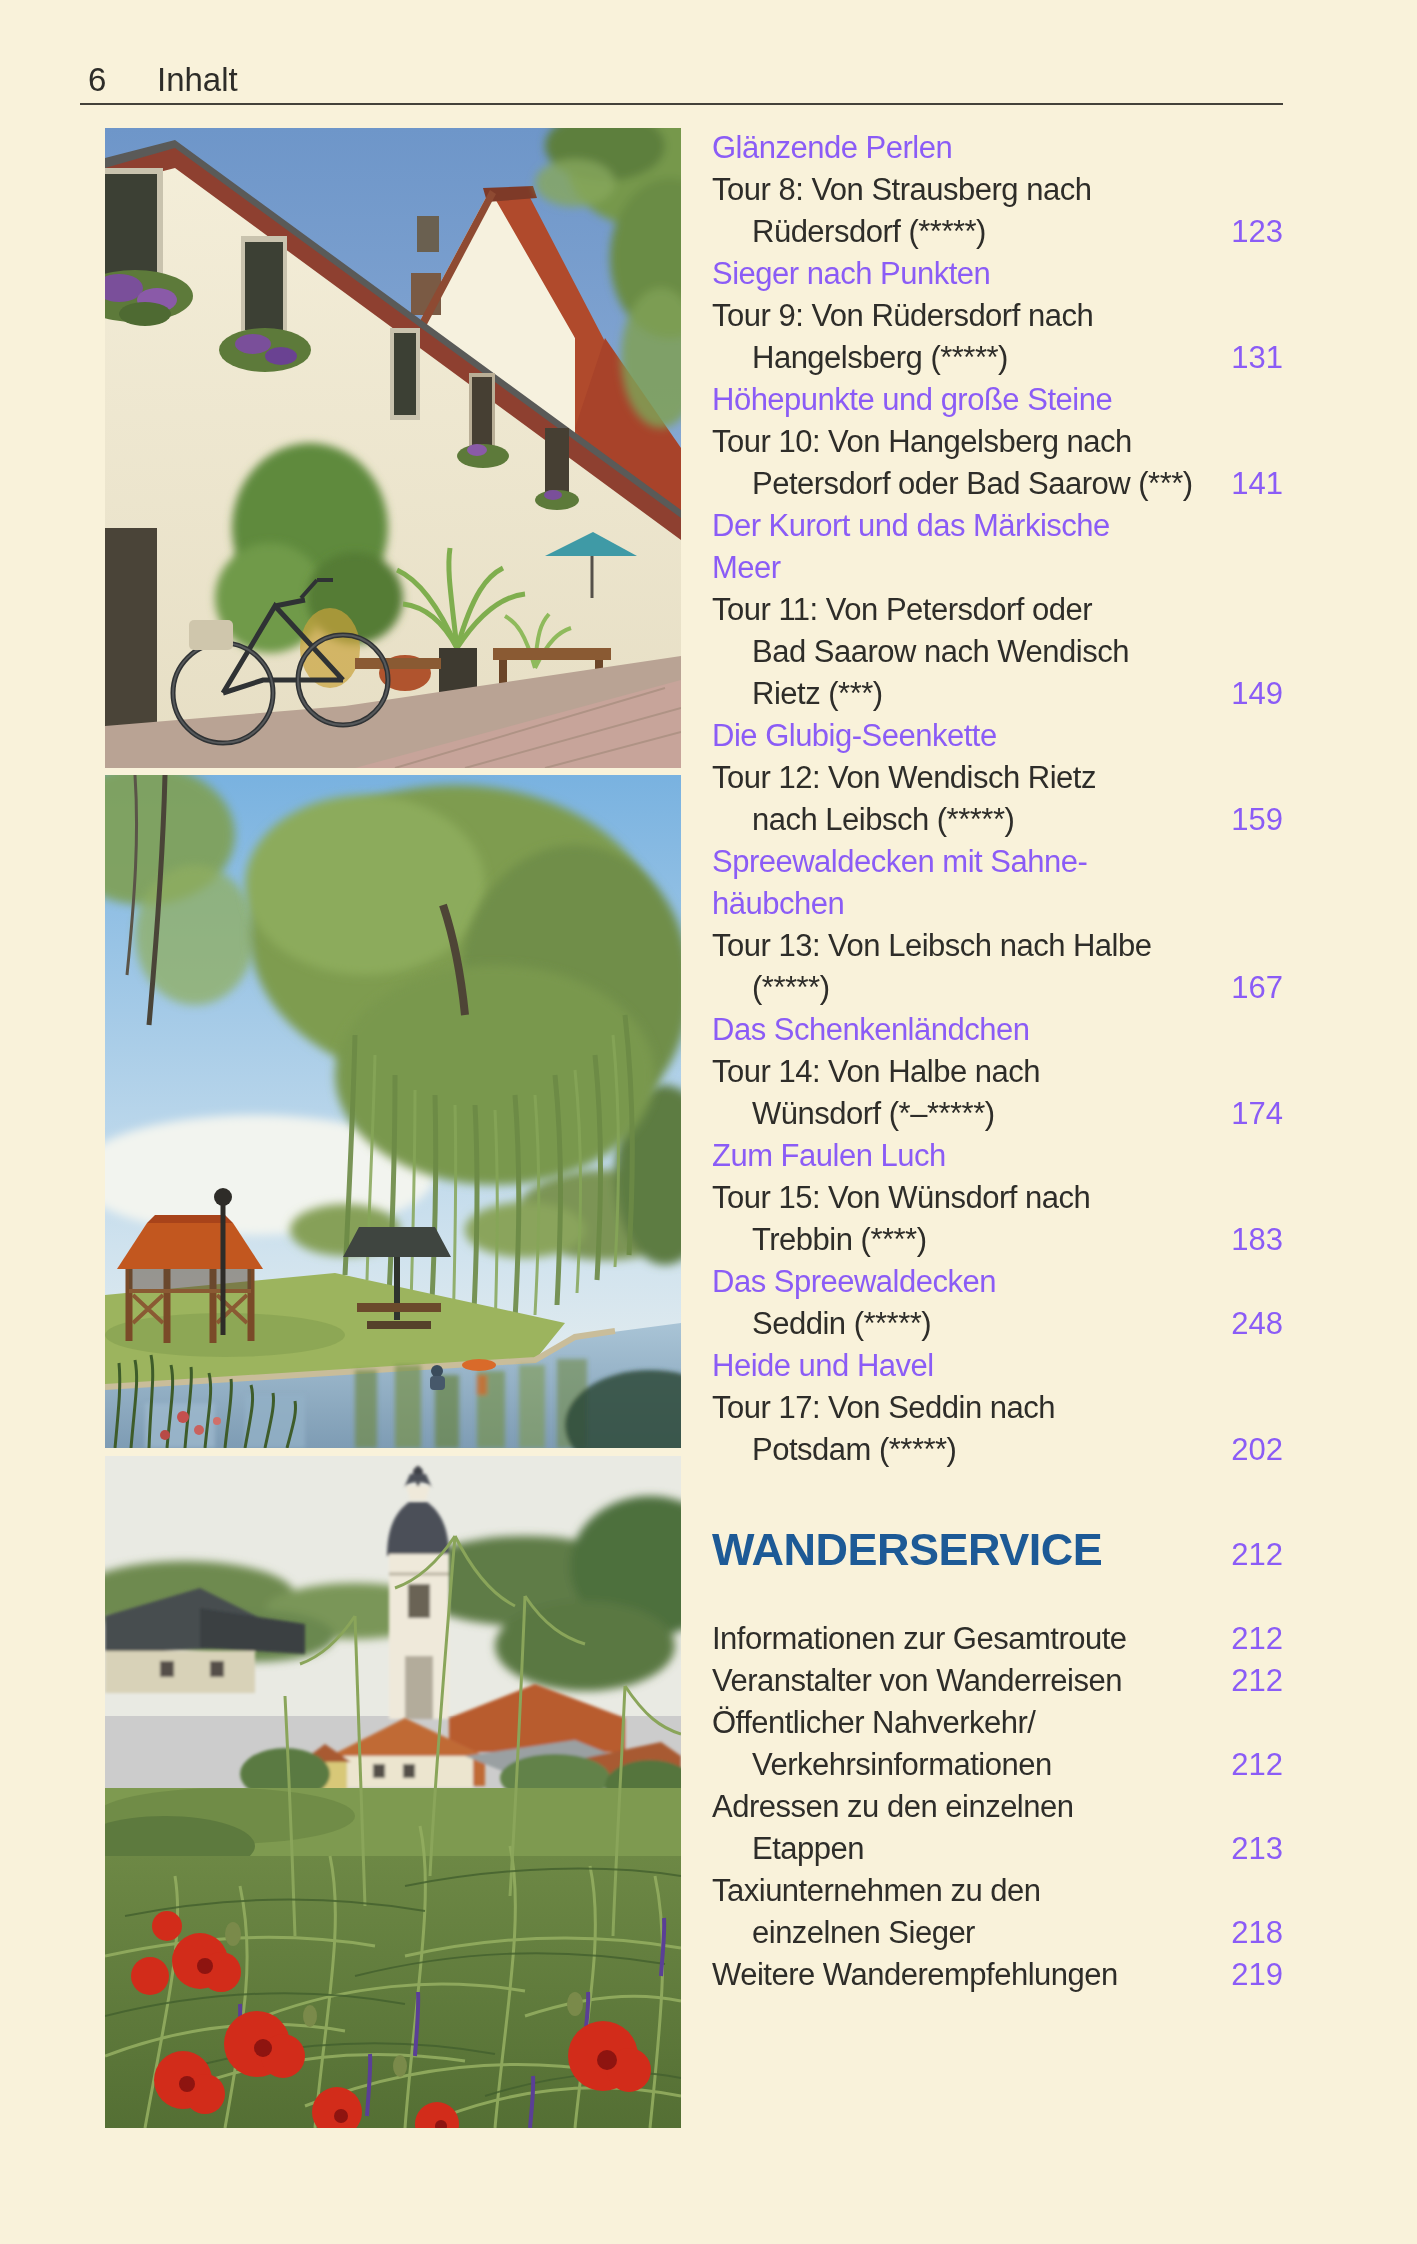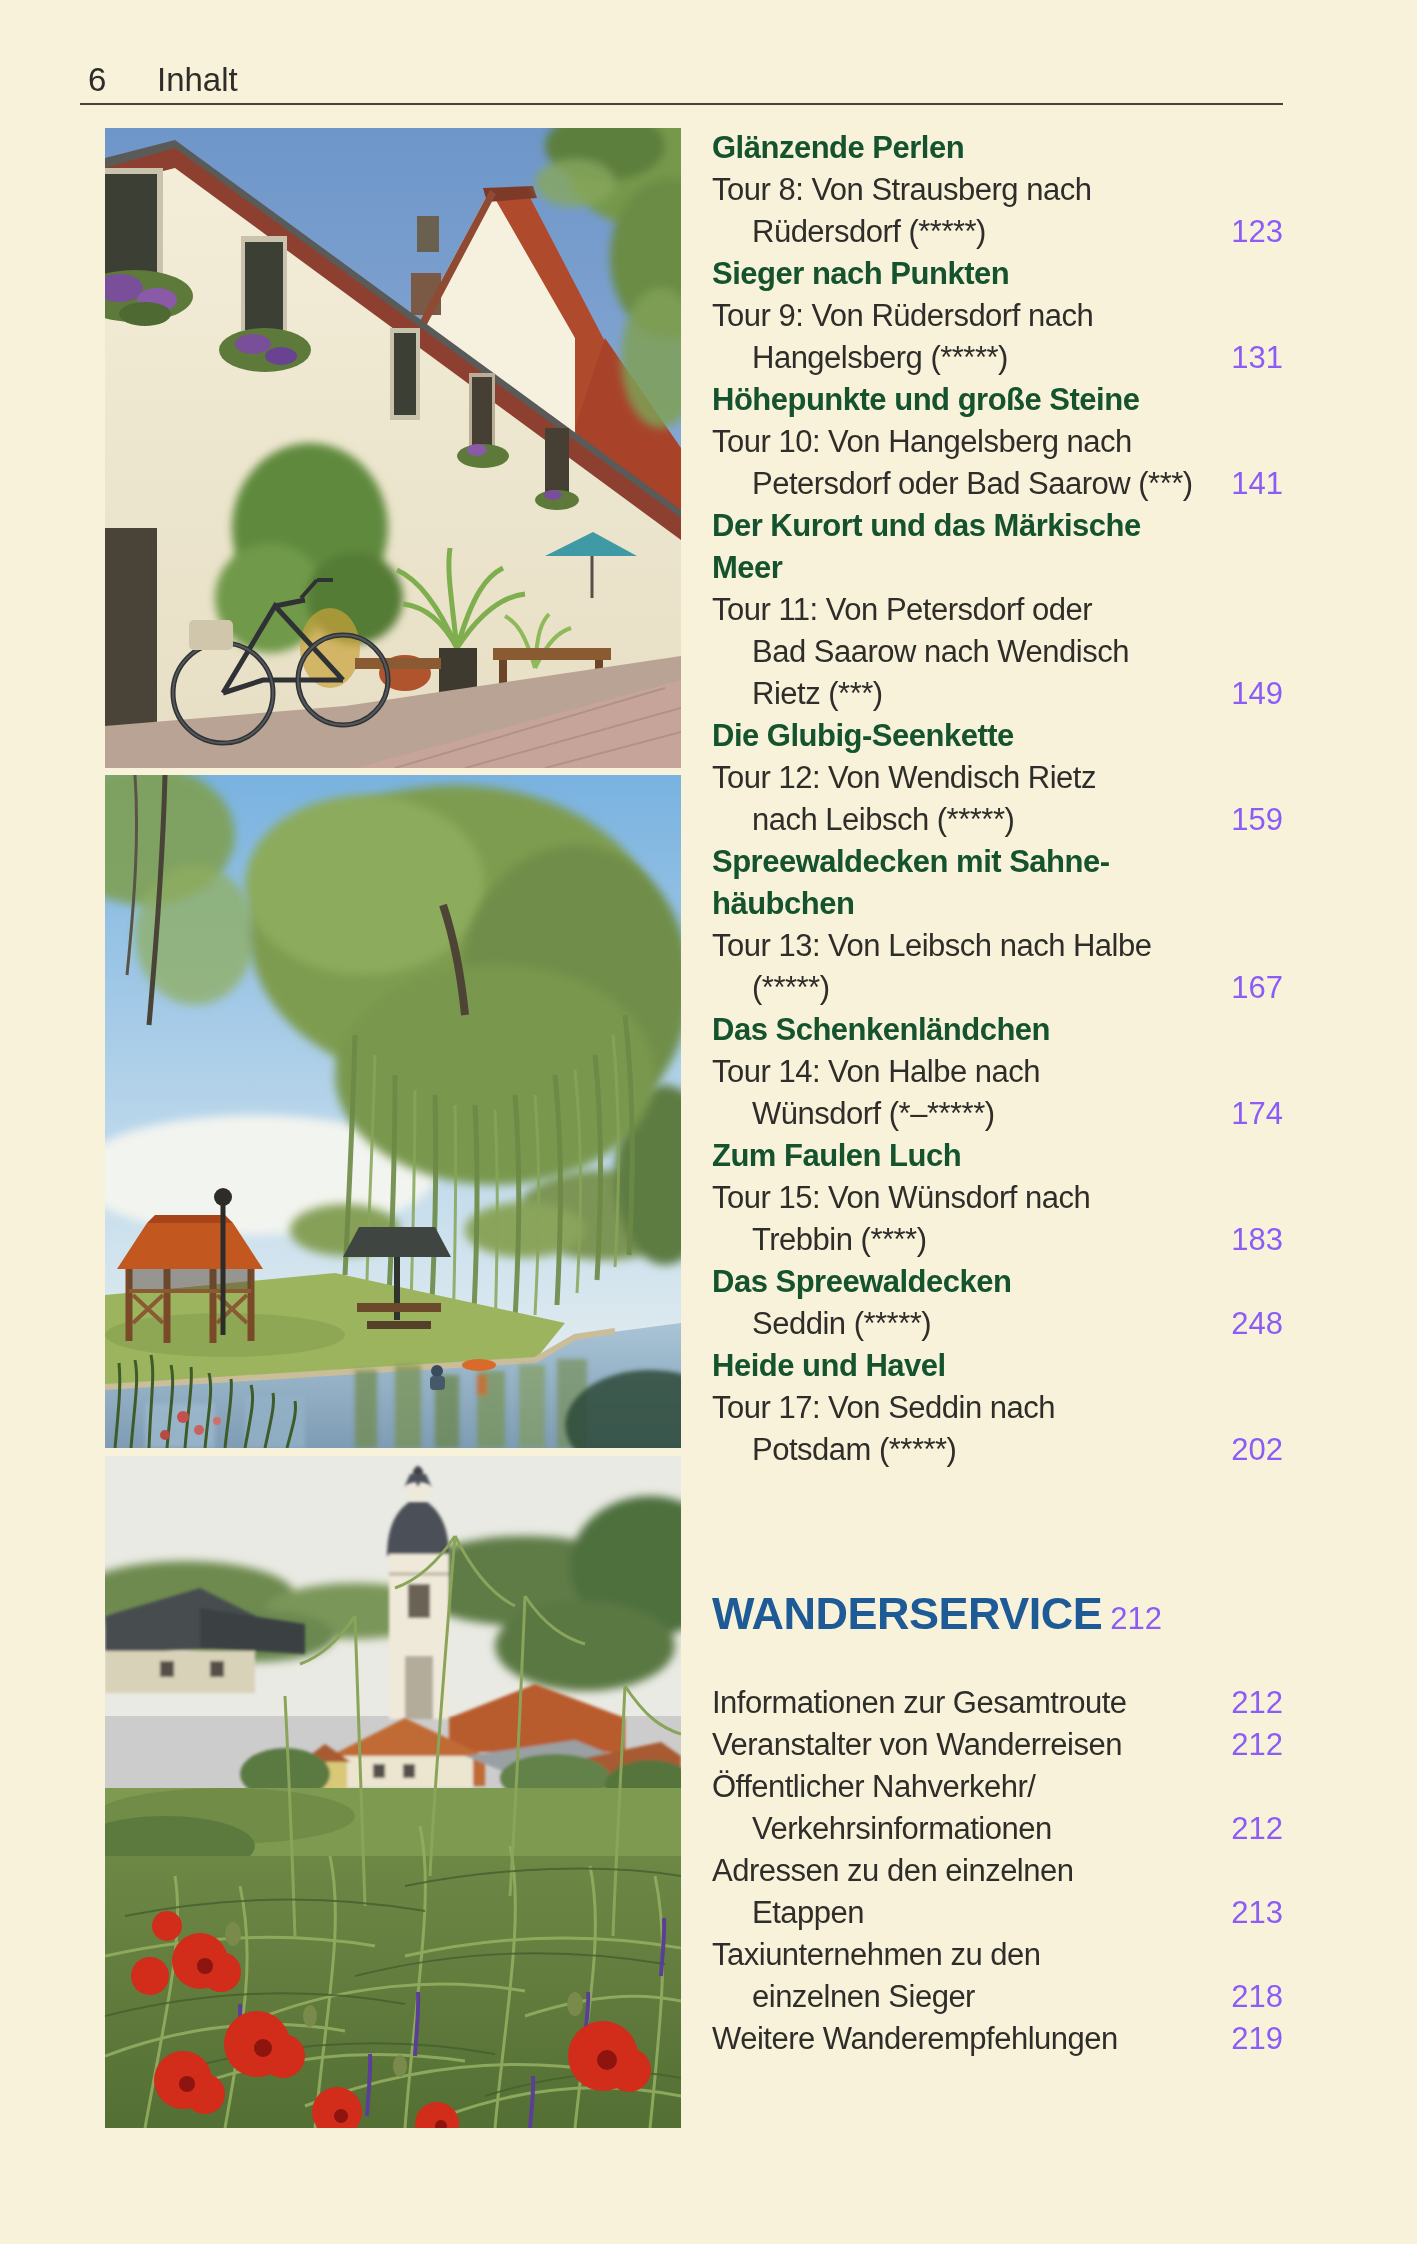--- a/index.html
+++ b/index.html
@@ -22,26 +22,26 @@
   #photo1{top:128px;height:640px;}
   #photo2{top:775px;height:673px;}
   #photo3{top:1456px;height:672px;}
   
   .toc{position:absolute;left:712px;top:127px;width:571px;}
   .line{
     display:flex;justify-content:space-between;align-items:baseline;
     font-size:31px;line-height:42px;letter-spacing:-0.5px;
     white-space:pre;color:#2e2d29;
   }
-  .line.heading{color:#14532d;font-weight:bold;}
+  .line.heading{color:#8b5cf6;font-weight:normal;}
   .line.indent{padding-left:40px;}
   .pagenum{margin-left:8px;color:#8b5cf6;font-weight:normal;letter-spacing:0;}
   .ws-row{
-    display:flex;justify-content:flex-start;align-items:baseline;
-    margin-top:116px;margin-bottom:36px;
+    display:flex;justify-content:space-between;align-items:baseline;
+    margin-top:52px;margin-bottom:36px;
     font-size:45px;line-height:54px;font-weight:bold;color:#1d5a96;letter-spacing:-0.5px;
   }
   .ws-row .pagenum{font-size:31px;}
 </style>
 </head>
 <body>
 
 <div class="page">
 
   <div class="folio">6</div>

